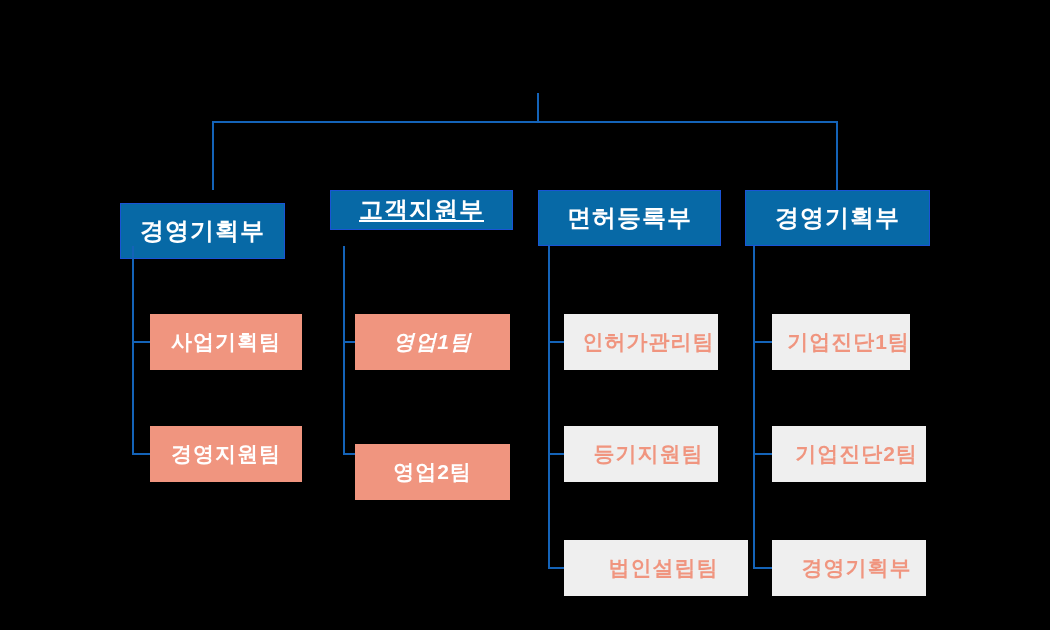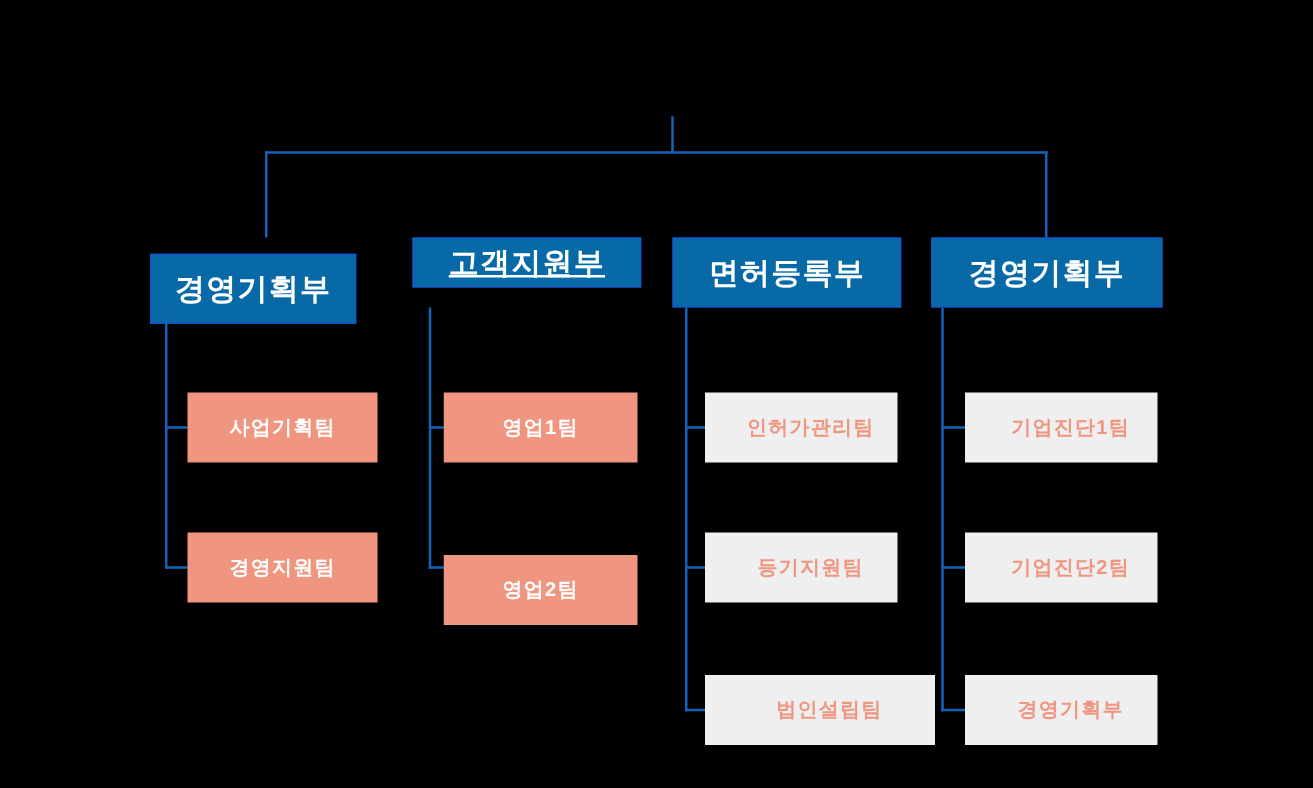--- a/index.html
+++ b/index.html
@@ -17,21 +17,21 @@
     box-sizing:border-box;
     letter-spacing:1px;
   }
   .node.blue{
     background:var(--dept-fill,#0769A6);
     border:1px solid var(--dept-border,#1A54D6);
     color:#fff;
     font-size:24px;
   }
   .node.team{
-    font-size:16px;
+    font-size:21px;
   }
   .node.team.salmon{
     background:var(--salmon,#F0957F);
     color:var(--team-text-salmon,#FFFFFF);
   }
   .node.team.gray{
     background:var(--gray,#EFEFEF);
     color:var(--team-text-gray,#F0957F);
     padding-left:15px;
   }
@@ -54,33 +54,33 @@
   <div id="columns">
       <div class="node blue" style="left: 120px; top: 203px; width: 165px; height: 56px;">경영기획부</div>
       <div class="line" style="left: 132px; top: 246px; width: 2px; height: 209px;"></div>
       <div class="line" style="left: 132px; top: 341px; width: 18px; height: 2px;"></div>
       <div class="node team salmon" style="left: 150px; top: 314px; width: 152px; height: 56px;">사업기획팀</div>
       <div class="line" style="left: 132px; top: 453px; width: 18px; height: 2px;"></div>
       <div class="node team salmon" style="left: 150px; top: 426px; width: 152px; height: 56px;">경영지원팀</div>
       <div class="node blue" style="left: 330px; top: 190px; width: 183px; height: 40px; text-decoration: underline;">고객지원부</div>
       <div class="line" style="left: 343px; top: 246px; width: 2px; height: 209px;"></div>
       <div class="line" style="left: 343px; top: 341px; width: 12px; height: 2px;"></div>
-      <div class="node team salmon" style="left: 355px; top: 314px; width: 155px; height: 56px;">영업1팀</div>
+      <div class="node team salmon" style="left: 355px; top: 314px; width: 155px; height: 56px; font-style: italic;">영업1팀</div>
       <div class="line" style="left: 343px; top: 453px; width: 12px; height: 2px;"></div>
       <div class="node team salmon" style="left: 355px; top: 444px; width: 155px; height: 56px;">영업2팀</div>
       <div class="node blue" style="left: 538px; top: 190px; width: 183px; height: 56px;">면허등록부</div>
       <div class="line" style="left: 548px; top: 246px; width: 2px; height: 323px;"></div>
       <div class="line" style="left: 548px; top: 341px; width: 16px; height: 2px;"></div>
       <div class="node team gray" style="left: 564px; top: 314px; width: 154px; height: 56px;">인허가관리팀</div>
       <div class="line" style="left: 548px; top: 453px; width: 16px; height: 2px;"></div>
       <div class="node team gray" style="left: 564px; top: 426px; width: 154px; height: 56px;">등기지원팀</div>
       <div class="line" style="left: 548px; top: 567px; width: 16px; height: 2px;"></div>
       <div class="node team gray" style="left: 564px; top: 540px; width: 184px; height: 56px;">법인설립팀</div>
       <div class="node blue" style="left: 745px; top: 190px; width: 185px; height: 56px;">경영기획부</div>
       <div class="line" style="left: 753px; top: 246px; width: 2px; height: 323px;"></div>
       <div class="line" style="left: 753px; top: 341px; width: 19px; height: 2px;"></div>
-      <div class="node team gray" style="left: 772px; top: 314px; width: 154px; height: 56px;">기업진단1팀</div>
+      <div class="node team gray" style="left: 772px; top: 314px; width: 138px; height: 56px;">기업진단1팀</div>
       <div class="line" style="left: 753px; top: 453px; width: 19px; height: 2px;"></div>
       <div class="node team gray" style="left: 772px; top: 426px; width: 154px; height: 56px; text-align: right;">기업진단2팀</div>
       <div class="line" style="left: 753px; top: 567px; width: 19px; height: 2px;"></div>
       <div class="node team gray" style="left: 772px; top: 540px; width: 154px; height: 56px;">경영기획부</div>
     </div>
 </div>
 
 </body></html>

